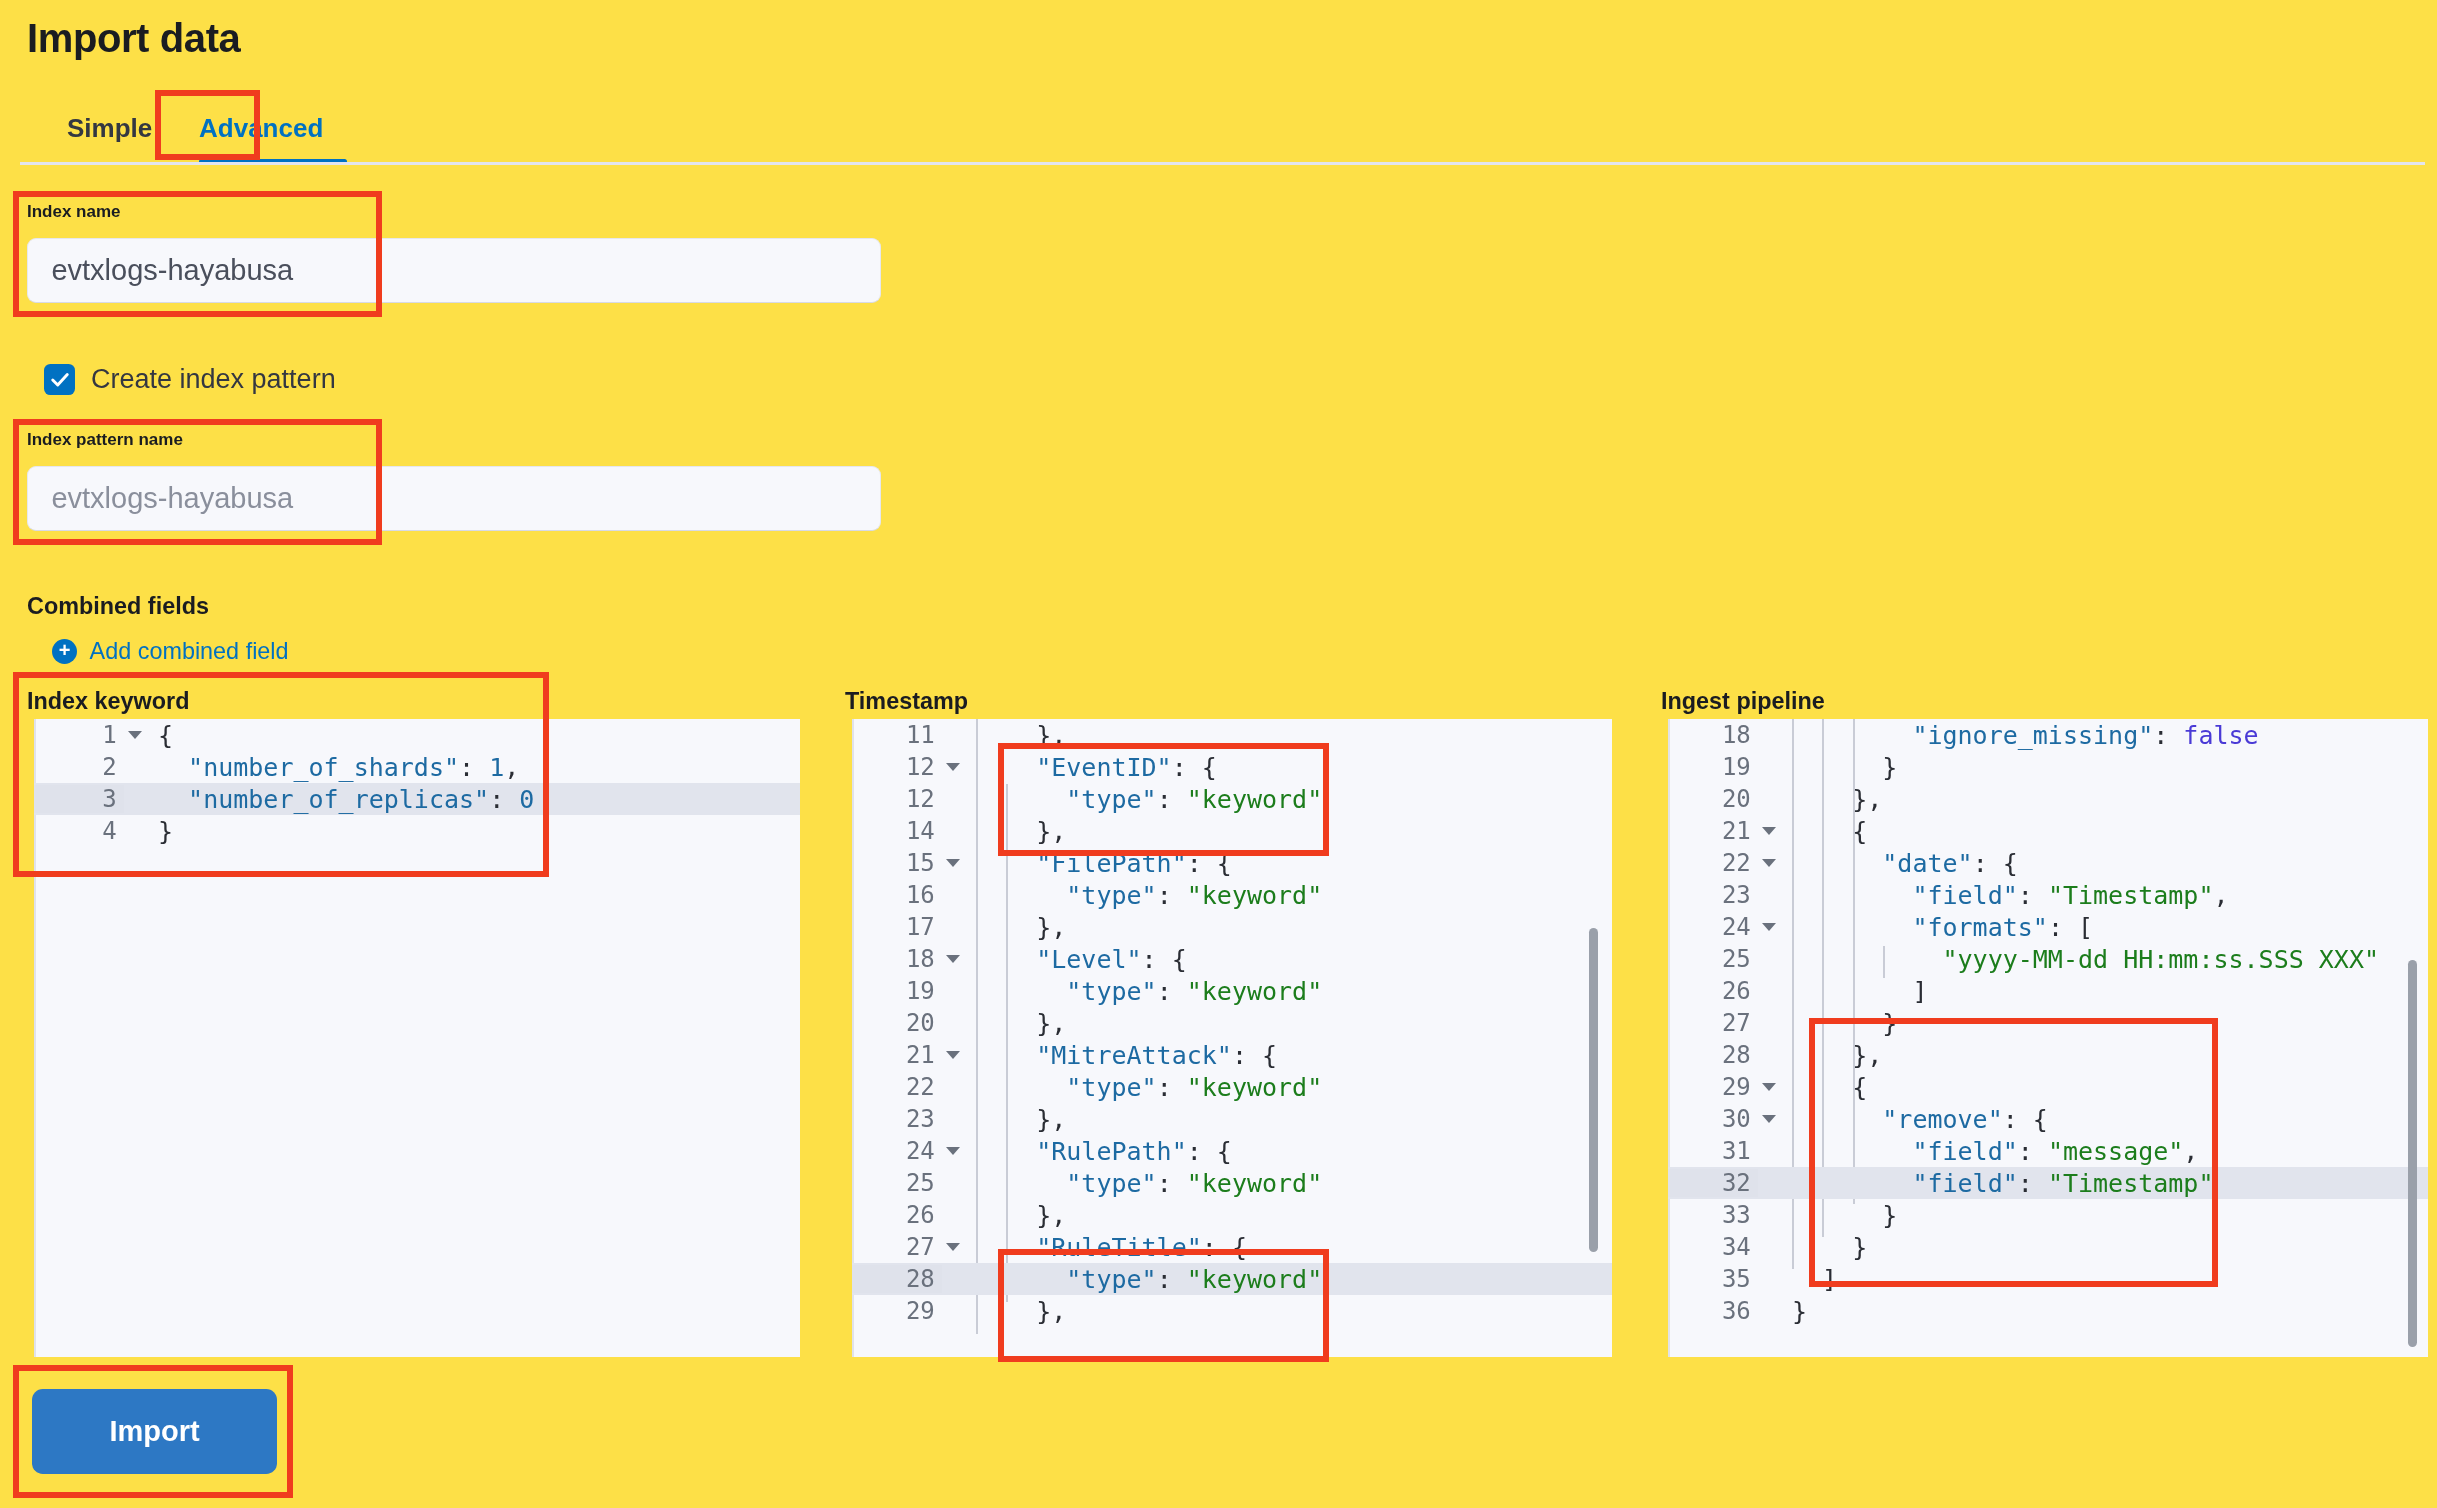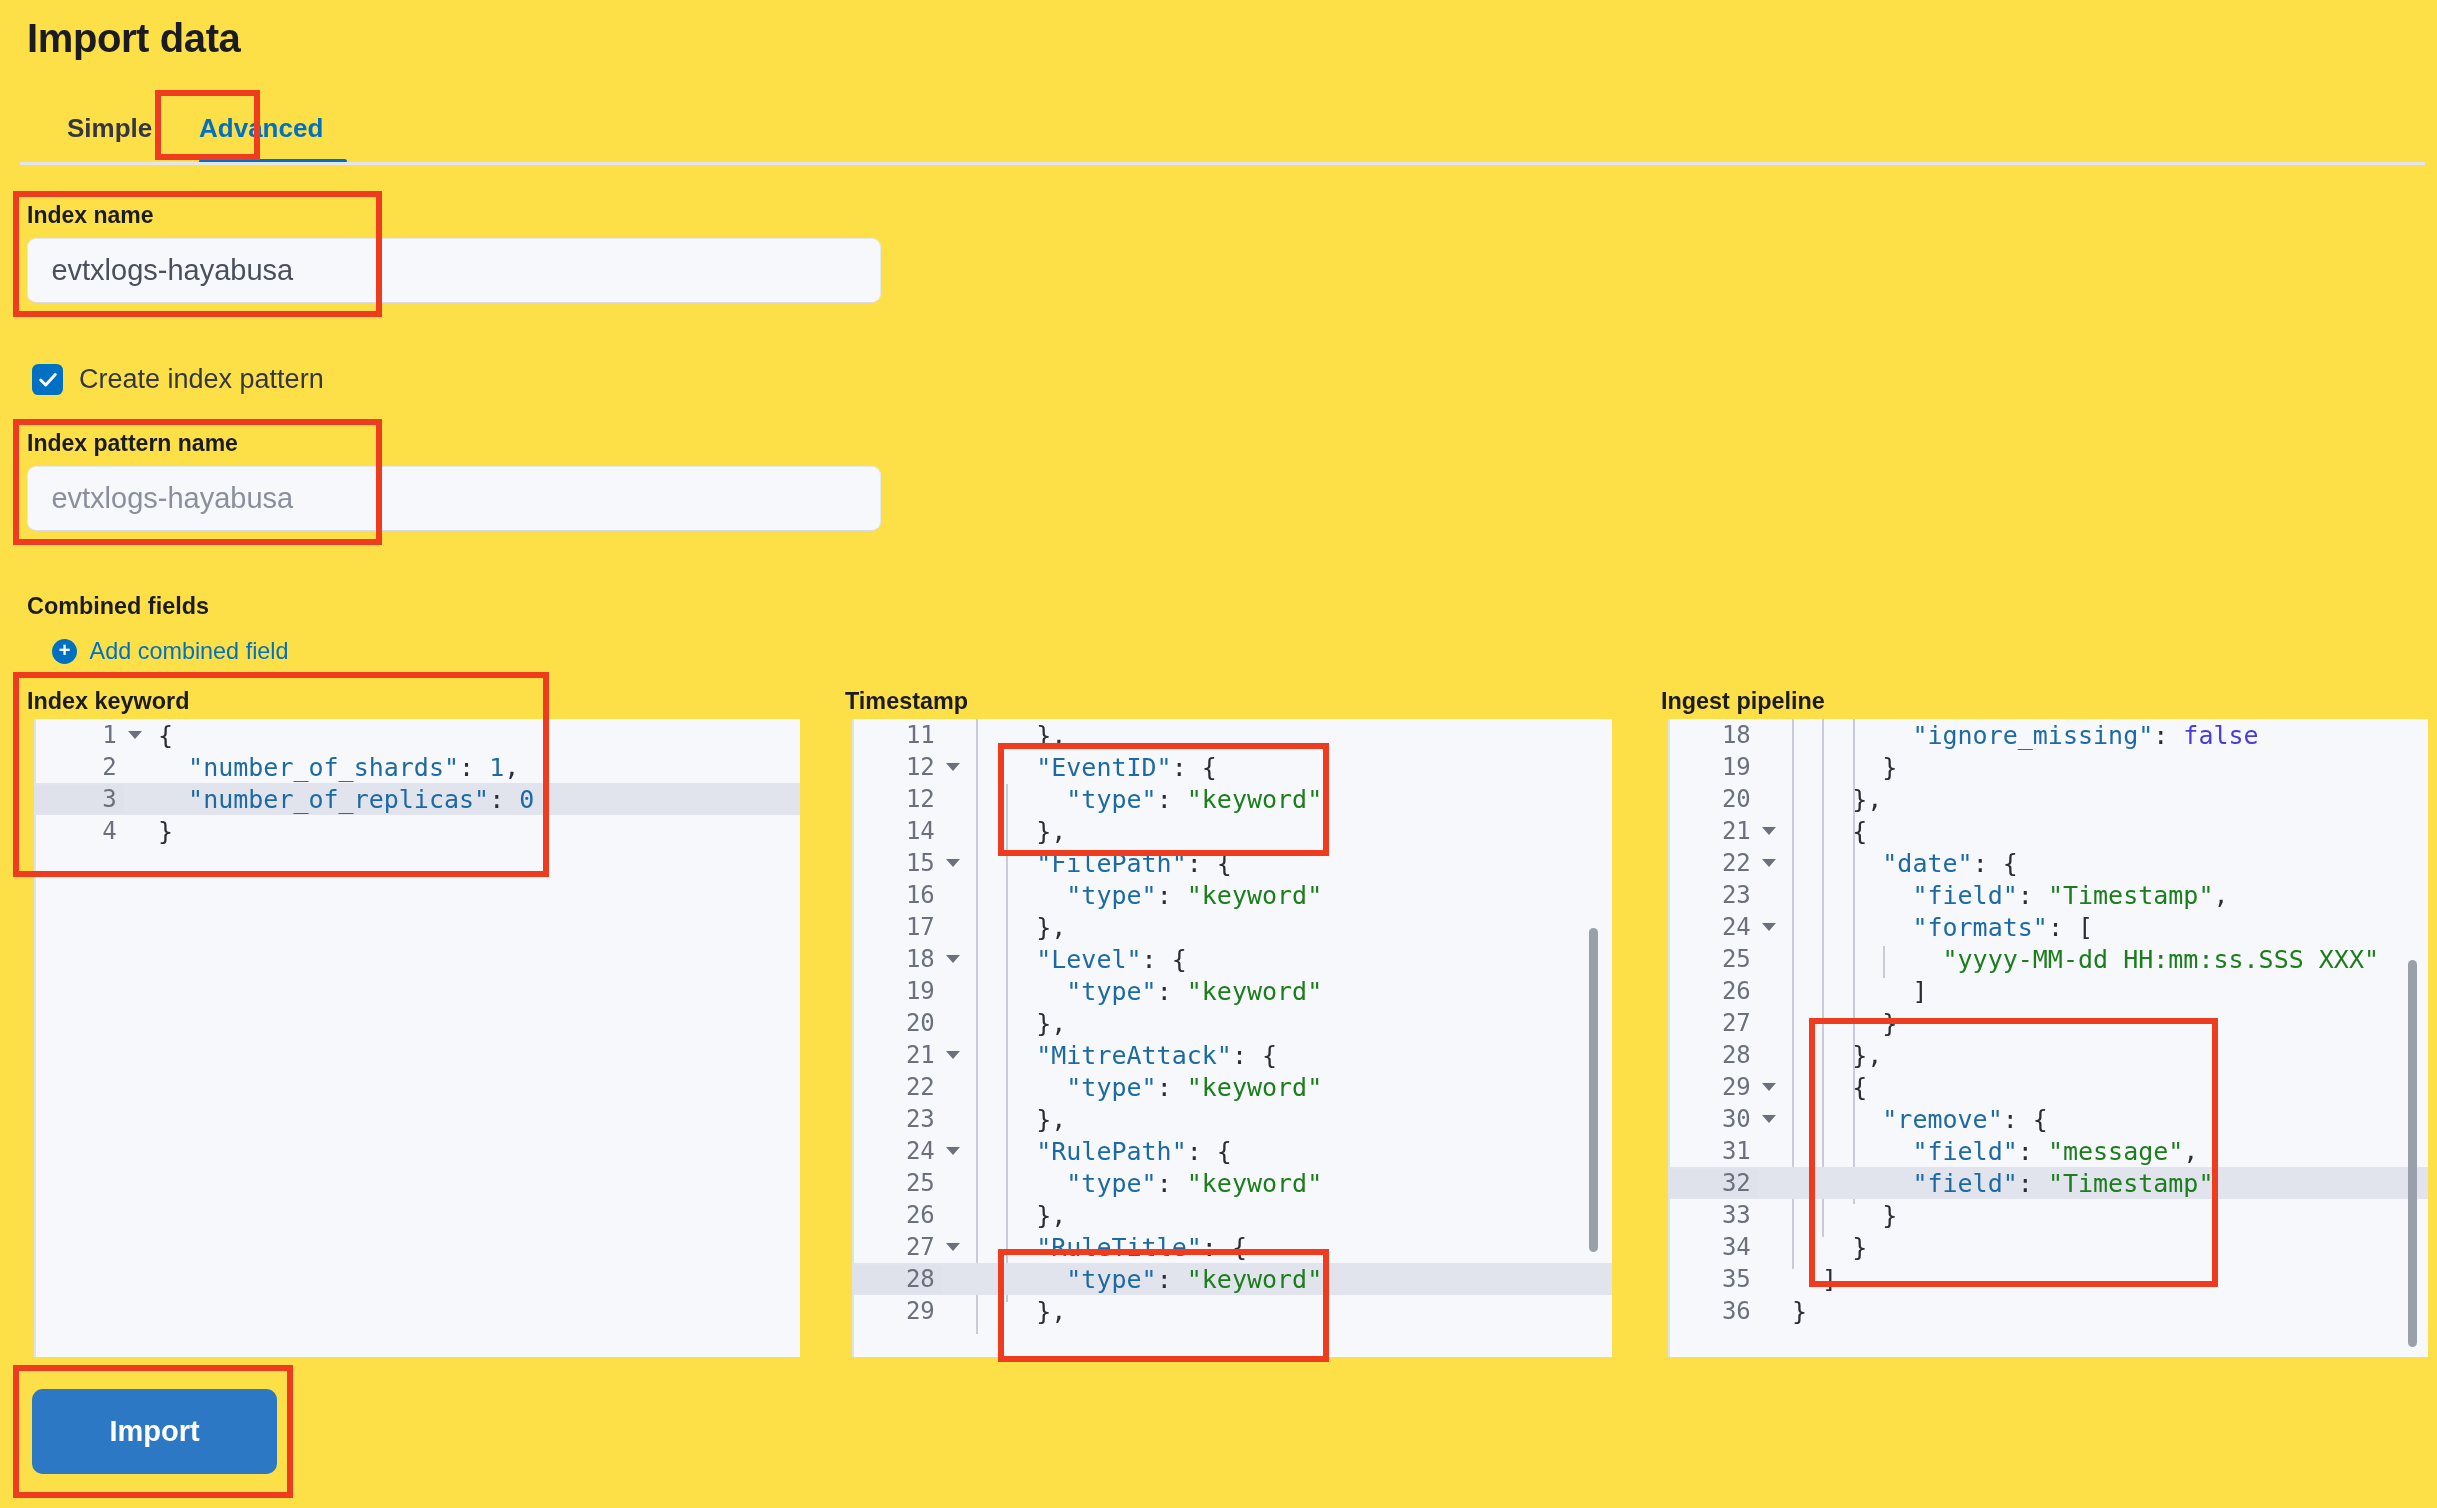--- a/index.html
+++ b/index.html
@@ -24,37 +24,37 @@
   .tab { font-size: 26px; font-weight: bold; color:#343741; padding: 0 23.4px 20px 0; position:relative; cursor:pointer; }
   .tab:first-child { padding-left: 0; margin-left: 40px; }
   .tab.active { color:#0071c2; padding-left: 23.4px; }
   .tab.active::after {
     content:""; position:absolute; left:23.4px; right:0; bottom:0; height:5.4px; background:#0071c2; border-radius:2.7px;
   }
   .tabs-divider { position:absolute; left:20px; top:162px; width:2405px; height:2.7px; background:#e3e5ee; }
 
   
   .form-label {
-    position:absolute; font-size:23px; font-weight:bold; color:#1a1c21;
+    position:absolute; font-size:17px; font-weight:bold; color:#1a1c21;
   }
   .field-input {
     position:absolute;
     background:#f7f8fc;
     border:0.9px solid #e6e7ee;
     border-bottom: 1.8px solid #d8dae5;
     border-radius:9px;
     font-size:29px;
     color:#4a4f5c;
     display:flex; align-items:center;
     padding-left: 23.4px;
   }
   .field-input.placeholder { color:#8a8f9c; }
 
   
-  .checkbox-row { position:absolute; display:flex; align-items:center; gap:16px; }
+  .checkbox-row { position:absolute; display:flex; align-items:center; gap:16px;margin-left:12px; }
   .cb-box {
     width:31px; height:31px; border-radius:6.3px; background:#0071c2;
     display:flex; align-items:center; justify-content:center;
   }
   .cb-box svg { display:block; }
   .cb-label { font-size:27px; color:#343741; }
 
   
   .section-label { position:absolute; font-size:23.4px; font-weight:bold; color:#1a1c21; }
   .add-link { position:absolute; display:flex; align-items:center; gap:12.6px; cursor:pointer; }

